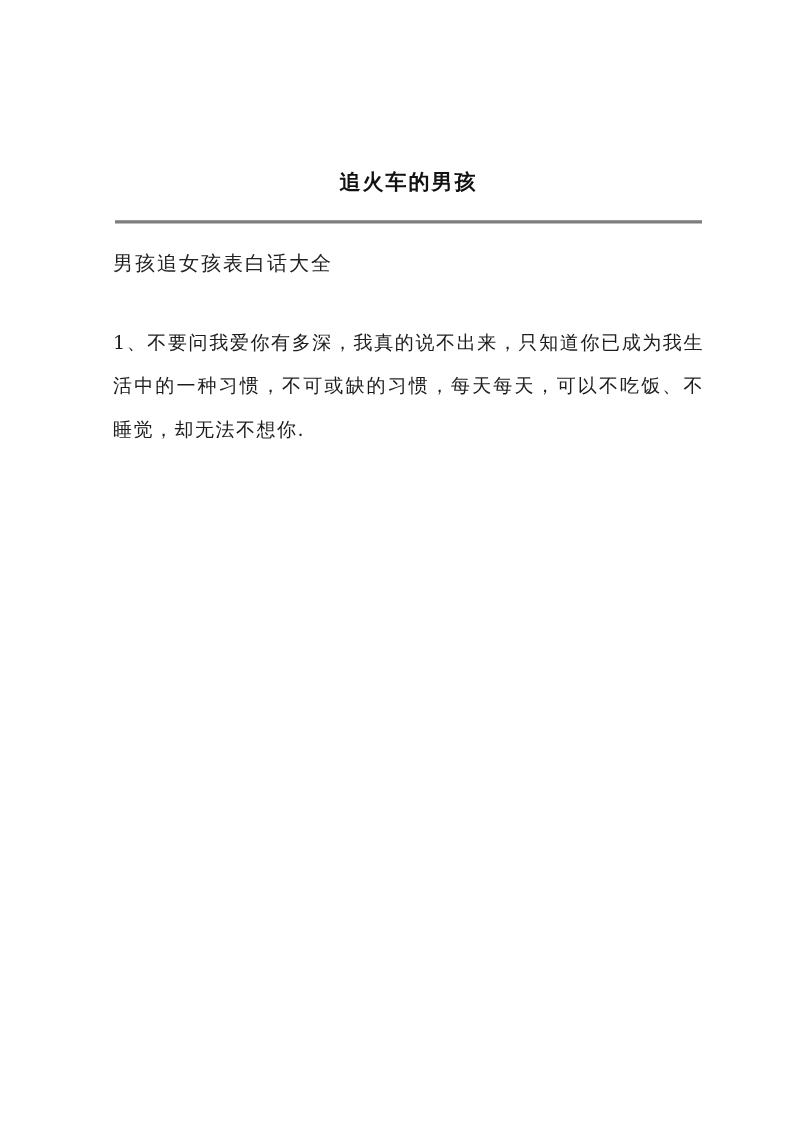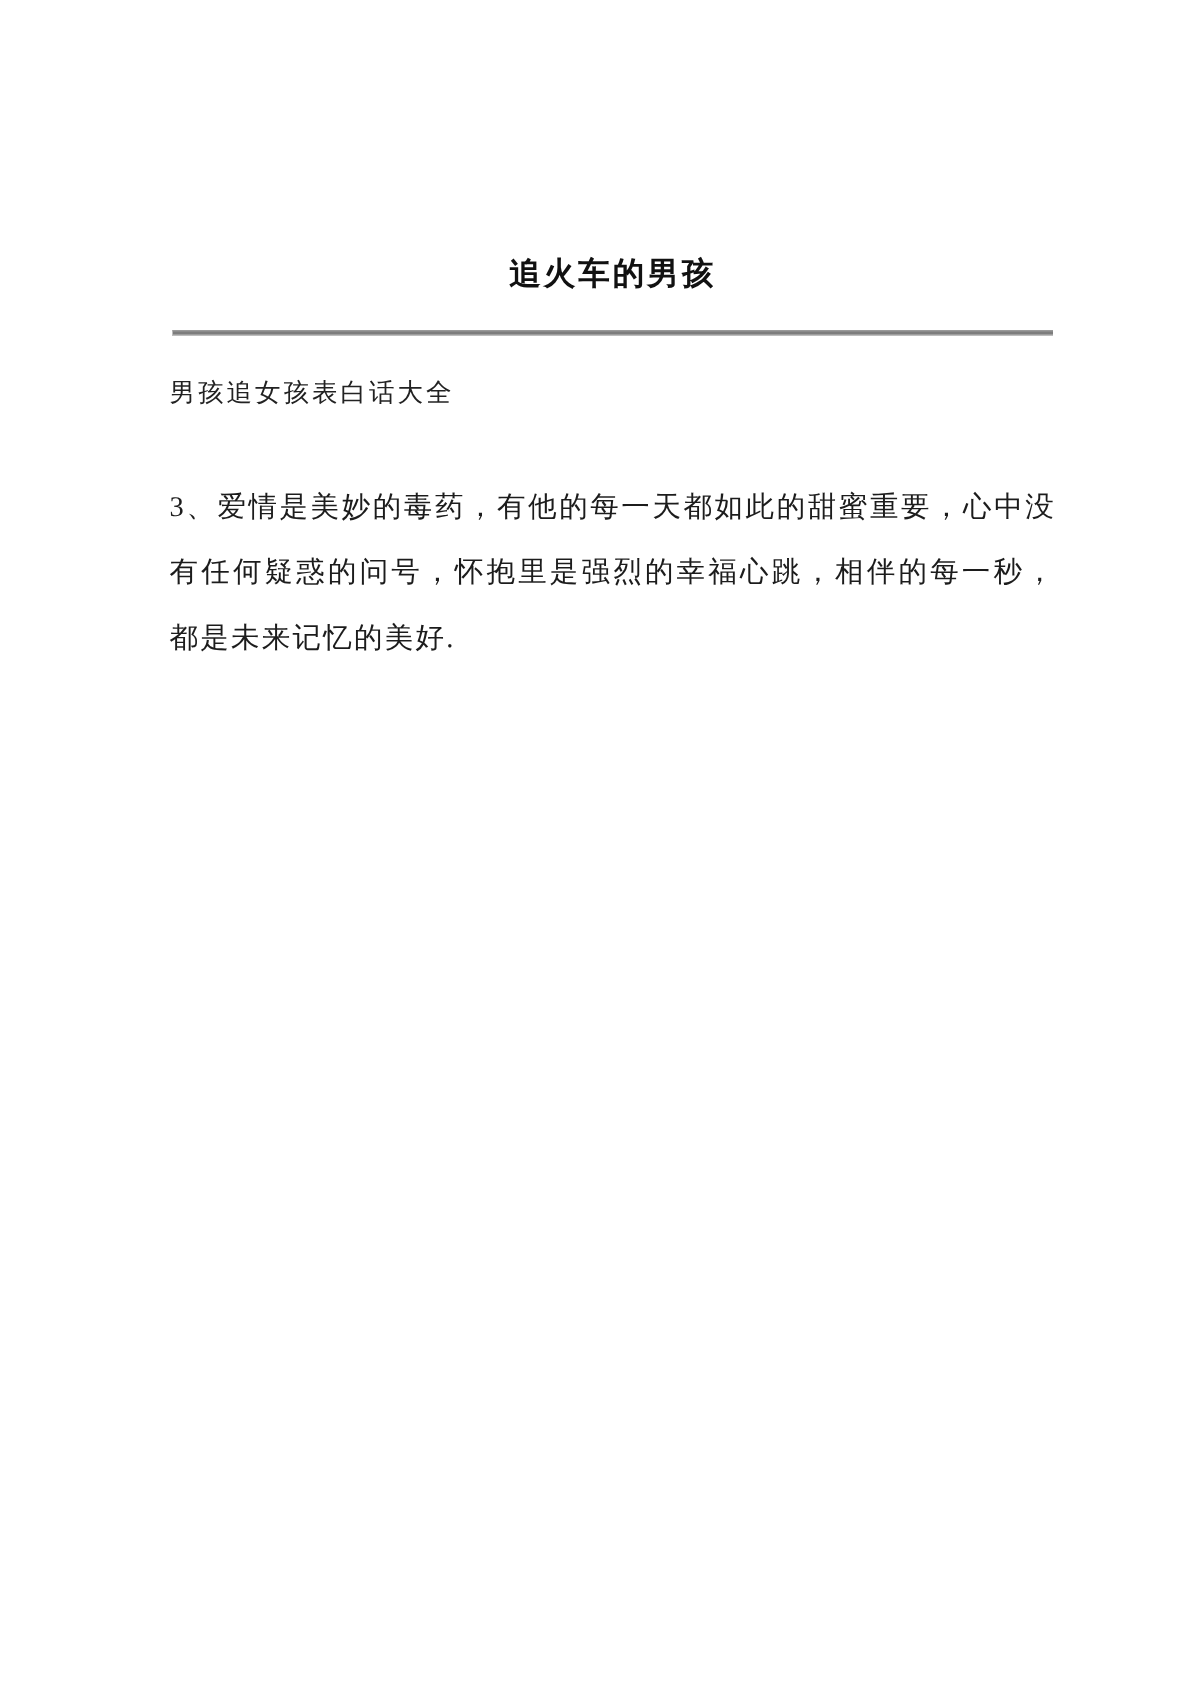--- a/index.html
+++ b/index.html
@@ -17,42 +17,41 @@
     background: #ffffff;
     color: #1c1c1c;
     overflow: hidden;
   }
 
   .content {
     position: absolute;
     left: 113px;
     right: 96px;
     top: 168px;
-    font-family: Liberation Serif, serif;
   }
 
   .doc-title {
     text-align: center;
     font-weight: bold;
     font-size: 21px;
     letter-spacing: 2px;
     color: #111111;
     margin-bottom: 24px;
   }
 
   .title-rule {
     height: 4px;
     background: #7d7d7d;
     border-top: 1px solid #9a9a9a;
     border-bottom: 1px solid #bdbdbd;
     margin: 0 2px 26px 2px;
   }
 
   .doc-subtitle {
-    font-size: 17px;
+    font-size: 20px;
     letter-spacing: 2px;
     color: #222222;
     margin-bottom: 44px;
   }
 
   .doc-paragraph {
     font-size: 19px;
     line-height: 2.28;
     letter-spacing: 1.5px;
     text-align: justify;
@@ -65,19 +64,19 @@
 
 <div class="page">
   <div class="content">
 
     <div class="doc-title">追火车的男孩</div>
 
     <div class="title-rule"></div>
 
     <div class="doc-subtitle">男孩追女孩表白话大全</div>
 
+    <div class="doc-paragraph">1、不要问我爱你有多深，我真的说不出来，只知道你已成为我生活中的一种习惯，不可或缺的习惯，每天每天，可以不吃饭、不睡觉，却无法不想你.</div>
 
 
-    <div class="doc-paragraph">3、爱情是美妙的毒药，有他的每一天都如此的甜蜜重要，心中没有任何疑惑的问号，怀抱里是强烈的幸福心跳，相伴的每一秒，都是未来记忆的美好.</div>
 
 
   </div>
 </div>
 
 </body></html>

